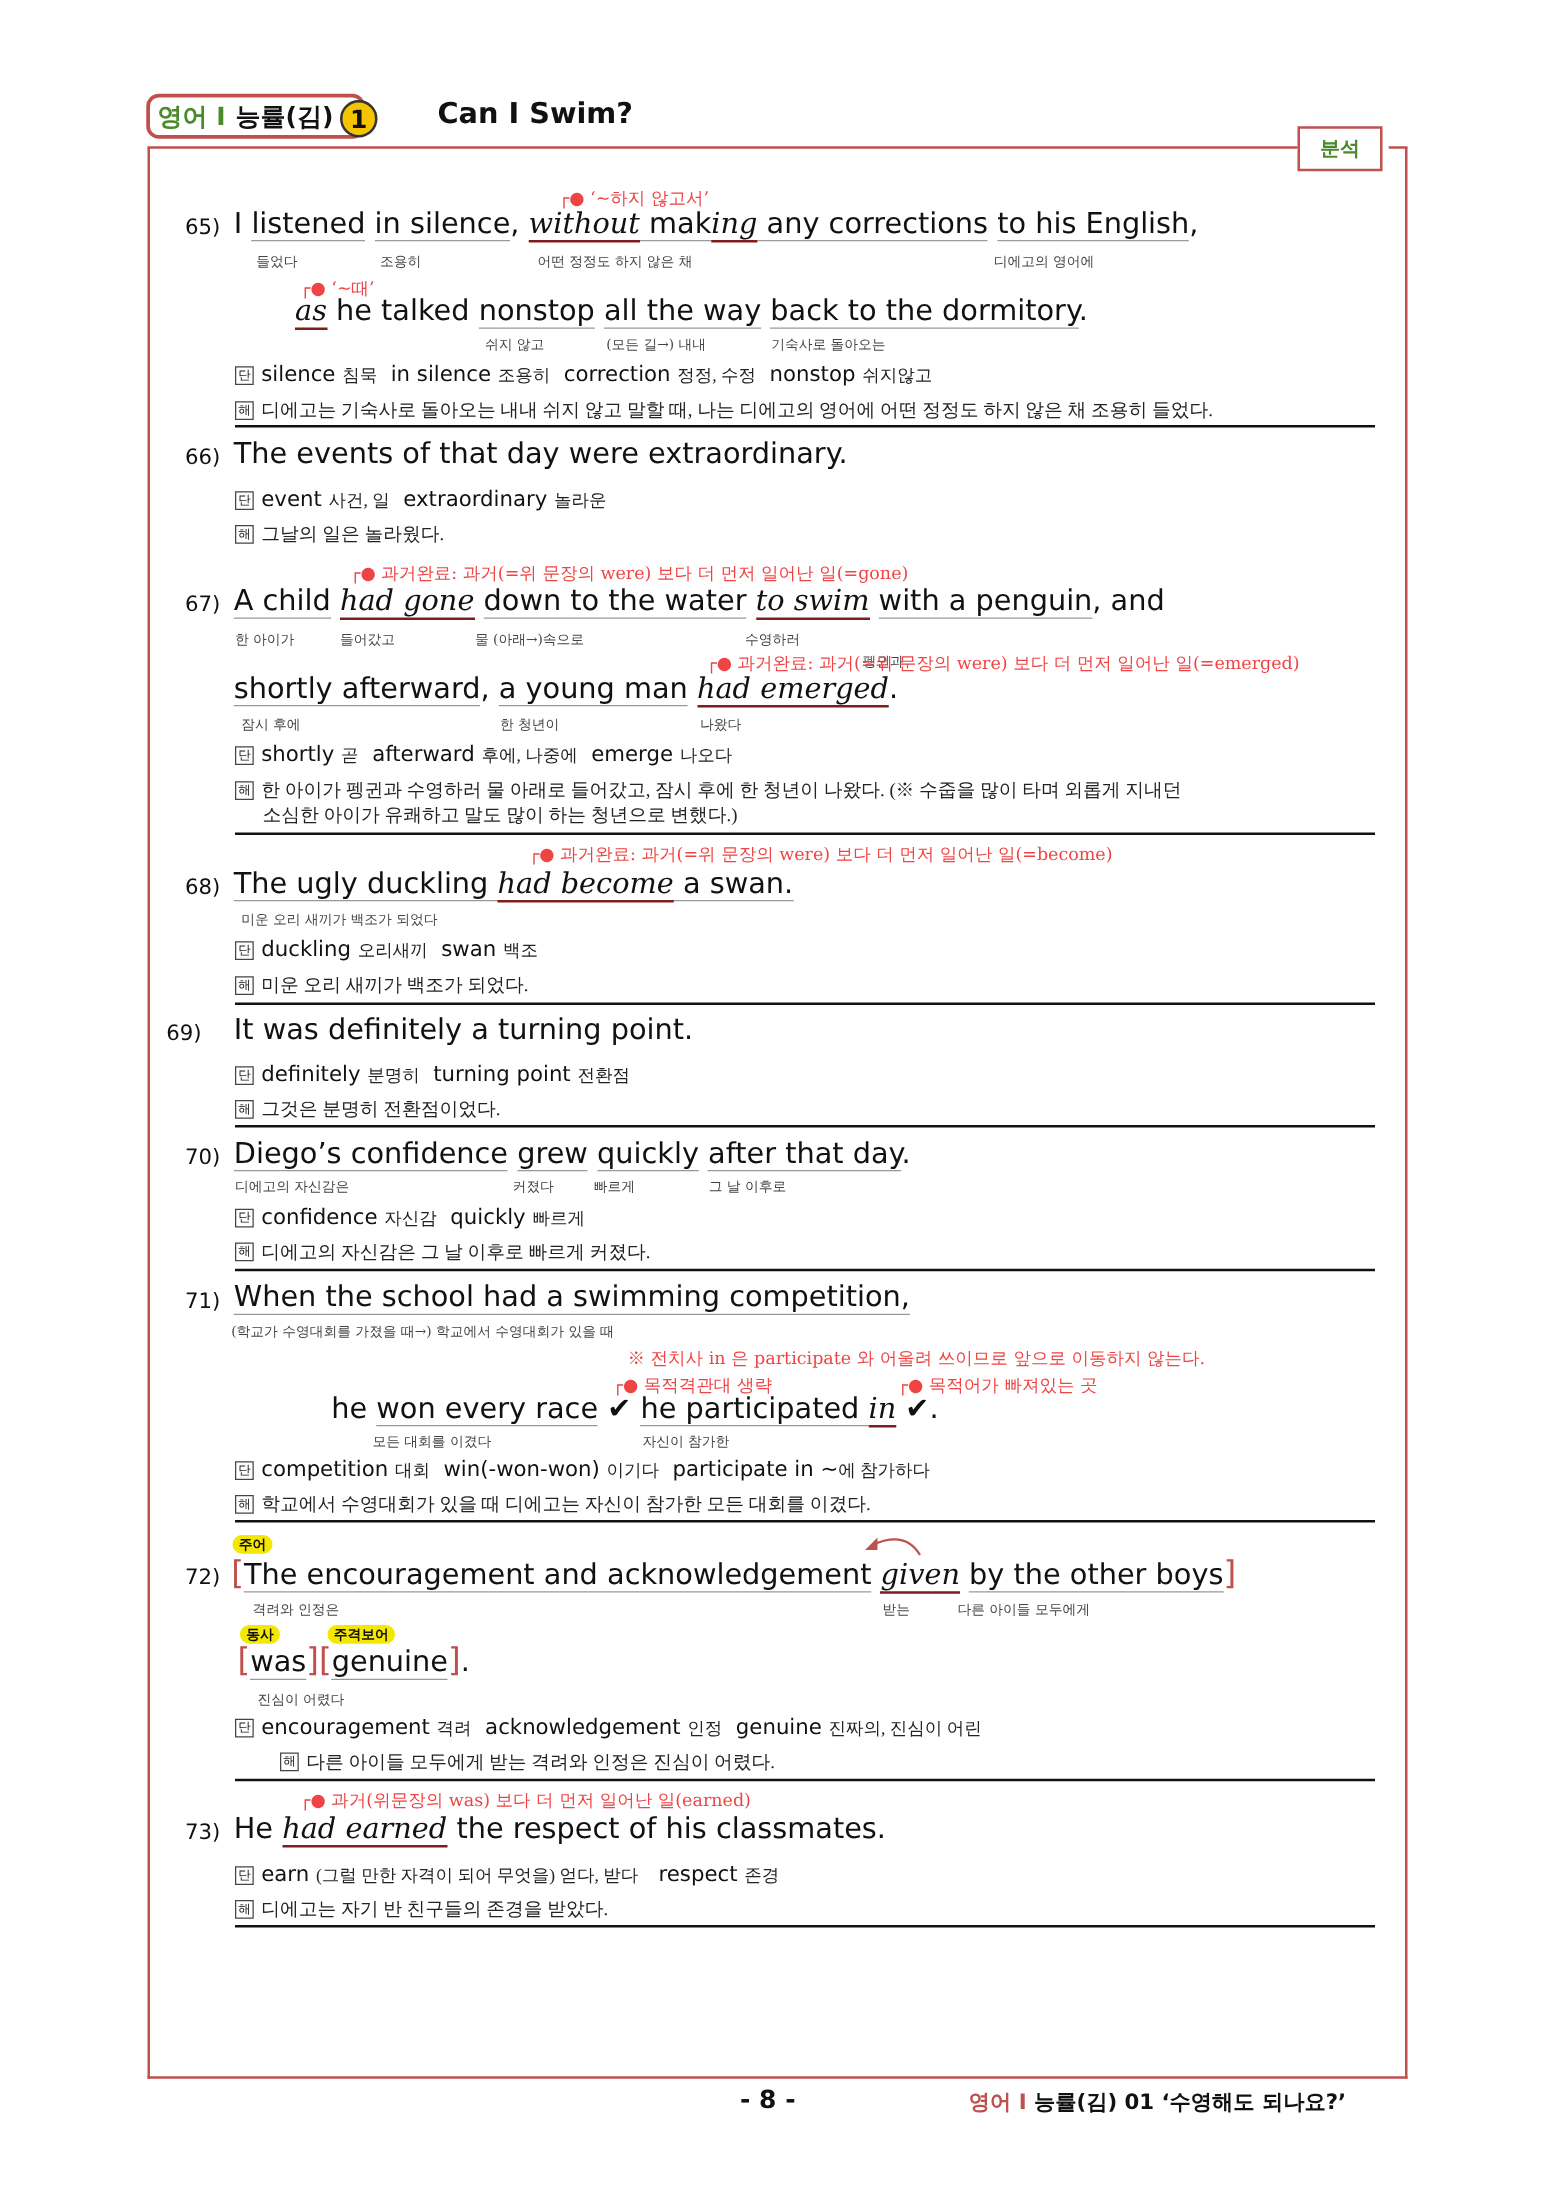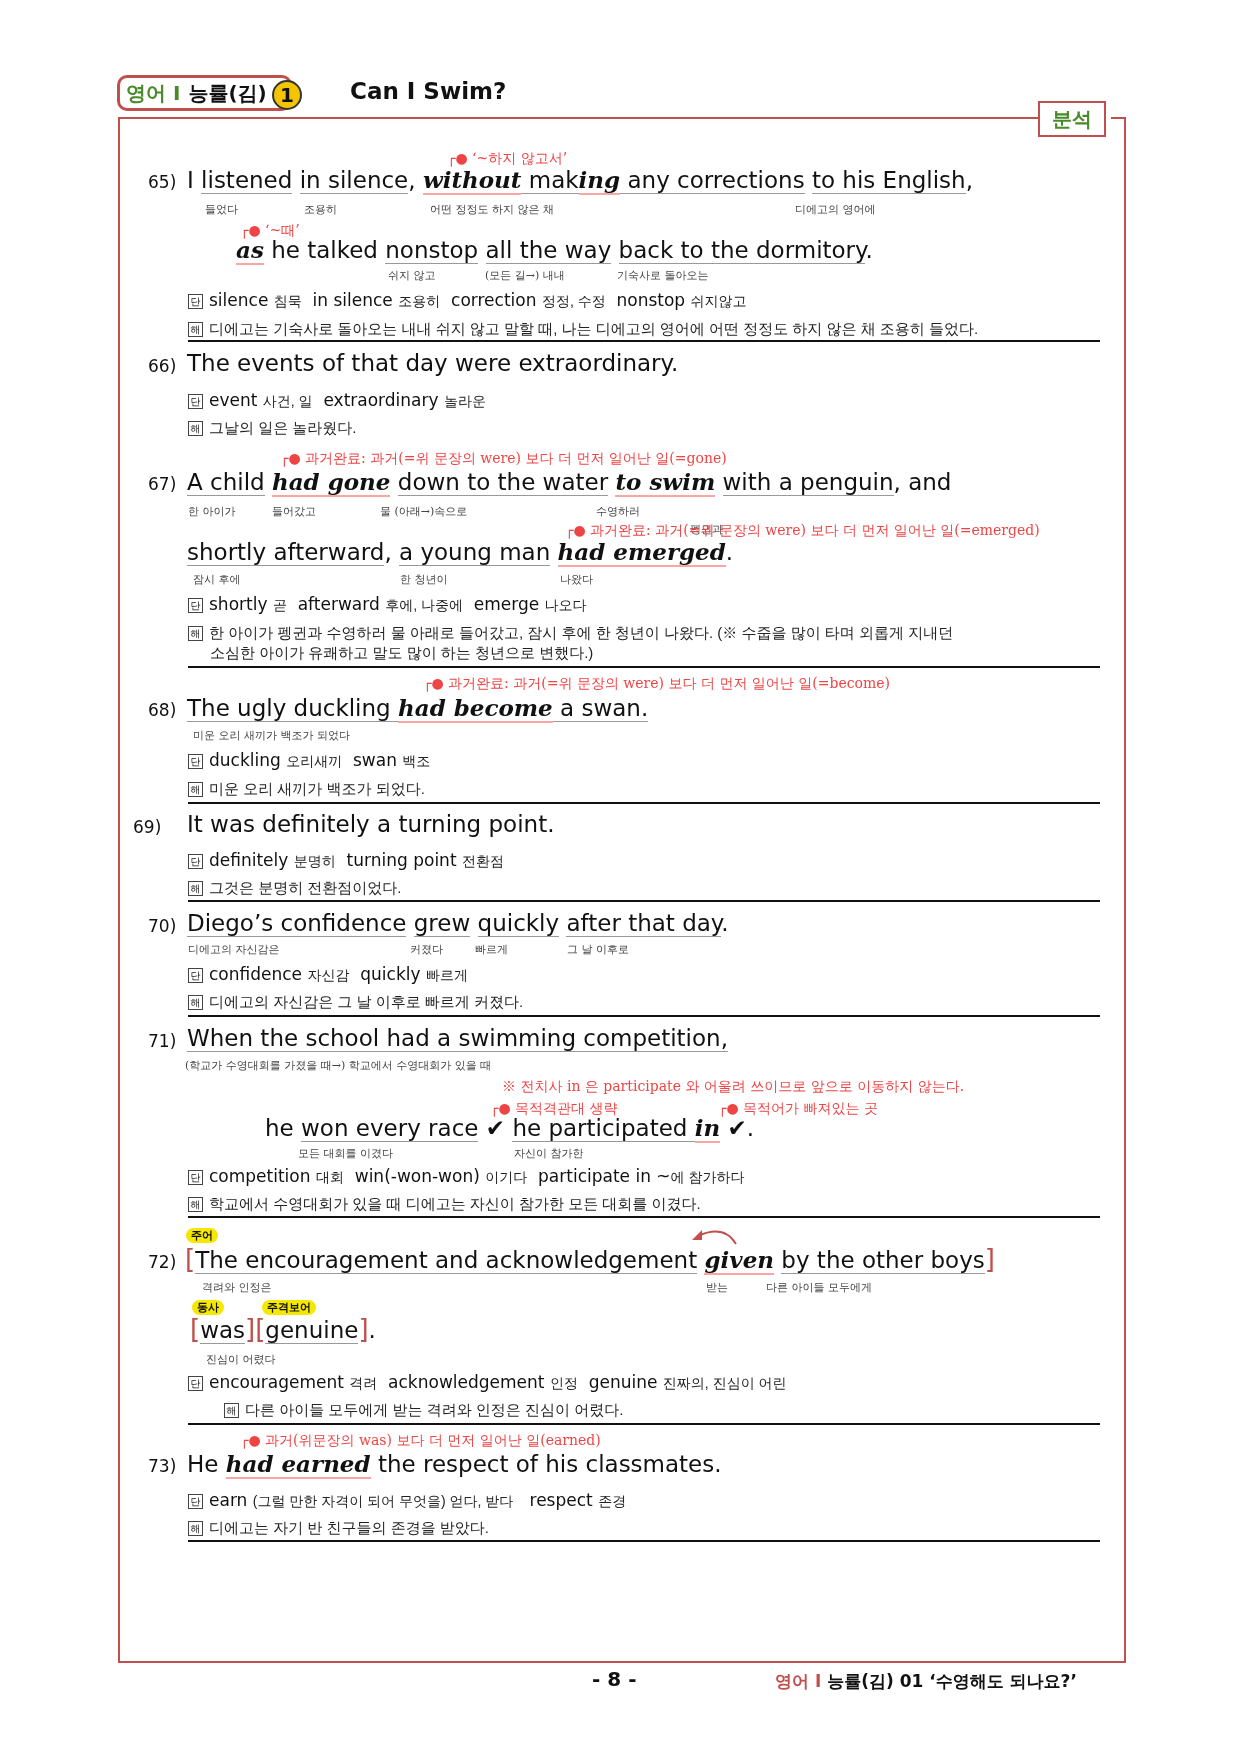--- a/index.html
+++ b/index.html
@@ -5,29 +5,29 @@
   * { box-sizing: border-box; margin: 0; padding: 0; }
   body { width: 1240px; height: 1752px; background: #fff; position: relative; font-family: "DejaVu Sans", sans-serif; color: #111; overflow: hidden; }
   .hdr-tab { position: absolute; left: 117px; top: 75px; width: 175px; height: 36px; border: 3px solid #c0504d; border-radius: 10px; display: flex; align-items: center; padding-left: 6px; background: #fff; }
   .hdr-subj { color: #4a8a2a; font-weight: bold; font-size: 20px; }
   .hdr-book { font-weight: bold; font-size: 20px; margin-left: 8px; }
   .hdr-num { position: absolute; left: 272px; top: 80px; width: 30px; height: 30px; border-radius: 50%; background: #f5c400; border: 2px solid #333; text-align: center; line-height: 26px; font-weight: bold; font-size: 20px; }
   .hdr-title { position: absolute; left: 321px; top: 78px; font-size: 23px; font-weight: bold; font-family: "DejaVu Sans", sans-serif; margin-left: 29px; }
   .frame { position: absolute; left: 118px; top: 118px; width: 1008px; height: 1545px; border: 2px solid #c0504d; border-top: none; }
   .frame-top-line { position: absolute; left: 118px; top: 117px; width: 930px; height: 2px; background: #c0504d; }
   .frame-top-right { position: absolute; left: 1111px; top: 117px; width: 15px; height: 2px; background: #c0504d; }
-  .analysis-tab { position: absolute; left: 1038px; top: 101px; width: 68px; height: 36px; border: 2px solid #c0504d; background: #fff; color: #4a8a2a; font-weight: bold; font-size: 20px; text-align: center; line-height: 32px; }
+  .analysis-tab { position: absolute; left: 1038px; top: 101px; width: 68px; height: 36px; border: 2px solid #c0504d; background: #fff; color: #4a8a2a; font-weight: bold; font-size: 16px; text-align: center; line-height: 32px; }
   .num { position: absolute; font-size: 17px; }
   .en { position: absolute; font-size: 23px; white-space: nowrap; }
   .ko { position: absolute; font-size: 11px; color: #444; white-space: nowrap; font-family: "DejaVu Serif", serif; }
   .note { position: absolute; font-size: 14px; color: #ef4444; white-space: nowrap; font-family: "DejaVu Serif", serif; }
   .ph { border-bottom: 1.5px solid #999; }
-  .hl { border-bottom: 2px solid #fca5a5; font-weight: bold; font-style: italic; font-family: "DejaVu Serif", serif; }
+  .hl { border-bottom: 2px solid #7f1d1d; font-weight: normal; font-style: italic; font-family: "DejaVu Serif", serif; }
   .vocab, .trans { position: absolute; left: 188px; font-size: 17px; white-space: nowrap; }
-  .vocab .m, .trans .t { font-size: 14px; font-family: Liberation Sans, sans-serif; color: #222; }
+  .vocab .m, .trans .t { font-size: 14px; font-family: Liberation Serif, serif; color: #222; }
   .trans .t { font-size: 15px; }
   .box-icon { display: inline-block; width: 15px; height: 15px; border: 1px solid #444; font-size: 10px; line-height: 13px; text-align: center; margin-right: 6px; vertical-align: middle; font-family: "DejaVu Serif", serif; }
   .sep { position: absolute; left: 188px; width: 912px; height: 1.5px; background: #111; }
   .brk { color: #c0504d; font-size: 26px; }
   .tag { position: absolute; background: #f5e800; border-radius: 8px; font-size: 11px; font-weight: bold; padding: 0 5px; line-height: 15px; }
   .footer-page { position: absolute; left: 592px; top: 1667px; font-size: 20px; font-weight: bold; }
   .footer-book { position: absolute; left: 775px; top: 1670px; font-size: 17px; font-weight: bold; }
   .footer-book .red { color: #c0504d; }
 </style>
 </head>

